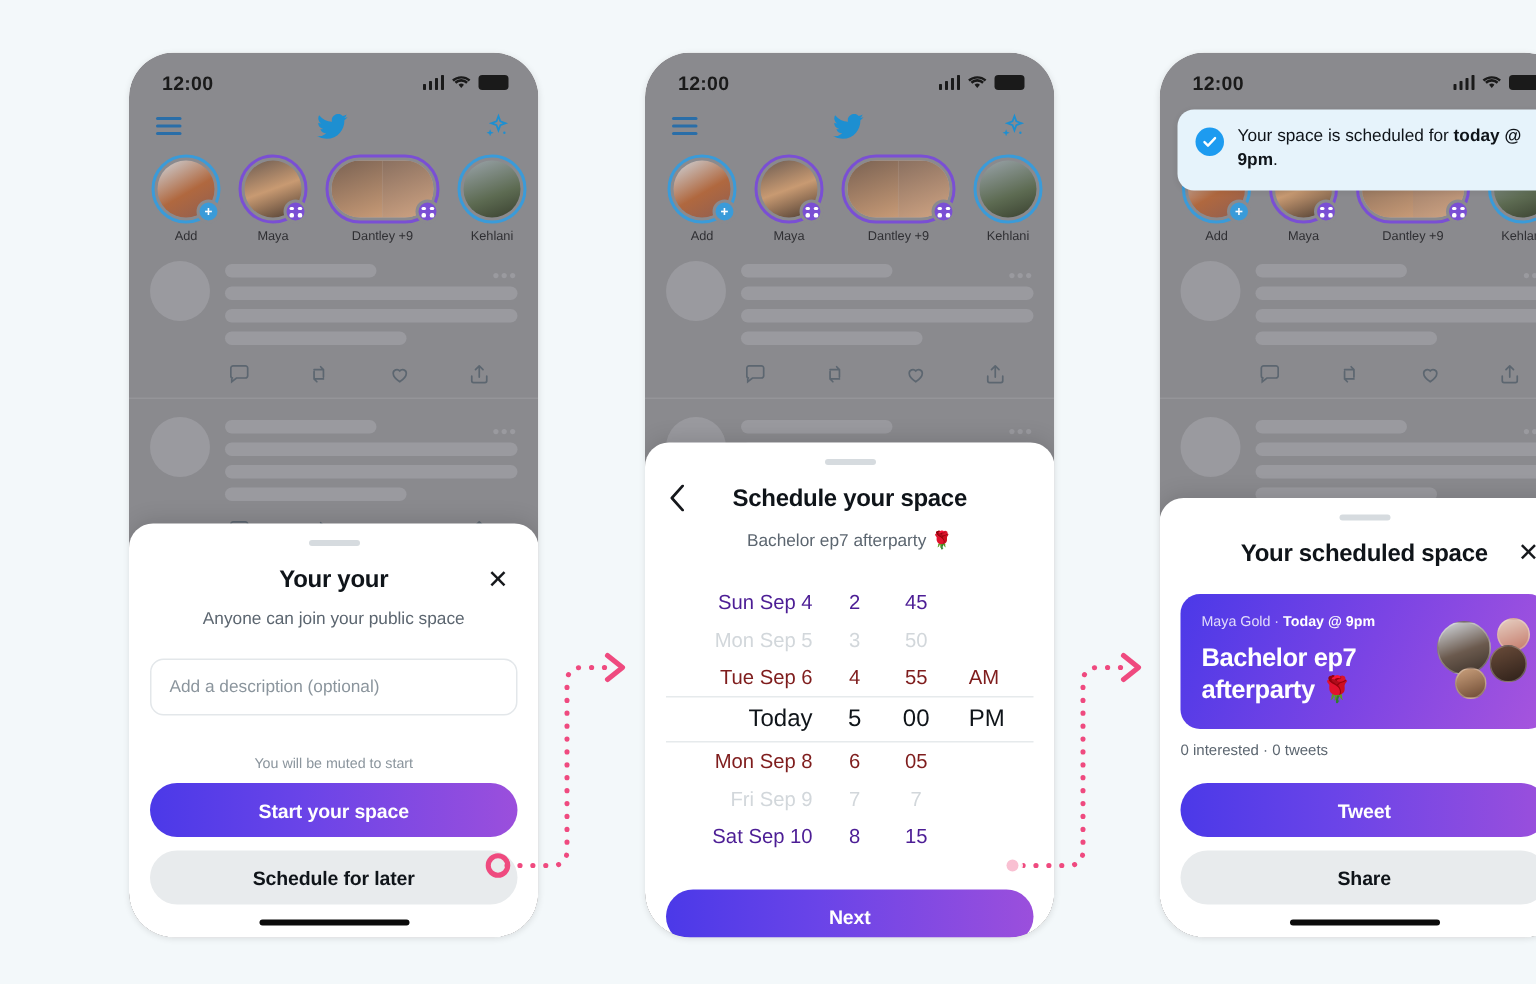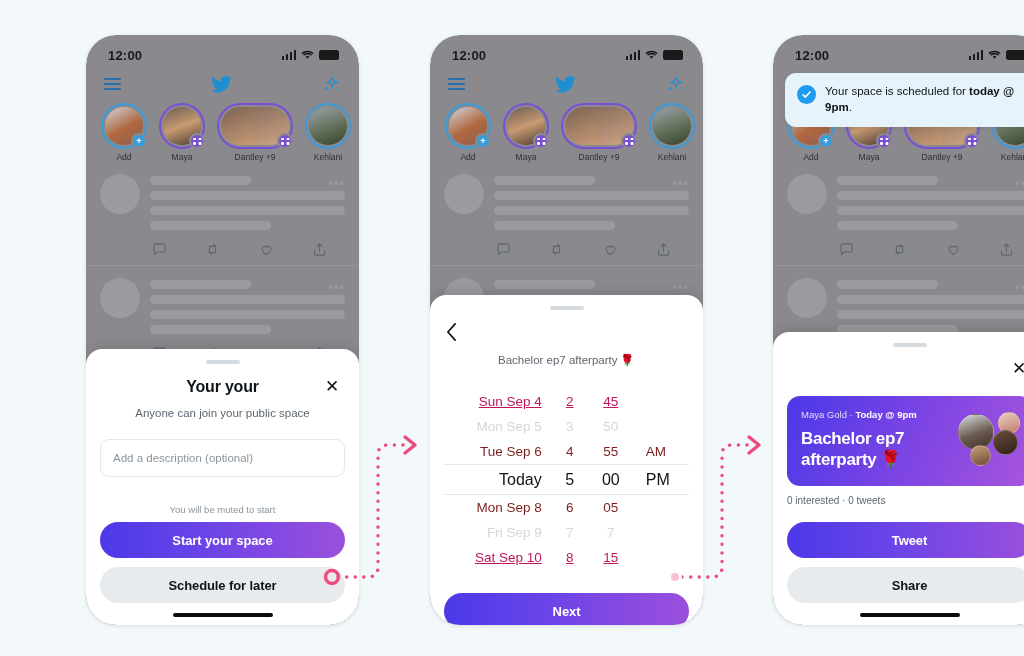--- a/index.html
+++ b/index.html
@@ -121,21 +121,21 @@
   .pick-row {
     display: grid; grid-template-columns: 1.55fr .55fr .7fr .75fr;
     align-items: center; height: 25px; padding: 0 6px;
   }
   .pick-row div { text-align: center; }
   .pick-row .c-day { text-align: right; padding-right: 10px; }
   .pick-row .c-hr { text-align: center; }
   .pick-row .c-min { text-align: center; }
   .pick-row .c-mer { text-align: left; padding-left: 12px; }
   .pick-row { font-size: 13.5px; color:#b6bcc2; }
-  .pick-row.f3 { color:#be185d;text-decoration:underline; }
+  .pick-row.f3 { color:#4c1d95; }
   .pick-row.f2 { color:#d2d7db; }
   .pick-row.f1 { color:#7f1d1d; }
   .pick-row.sel {
     color:#0f1419; font-size: 16px; font-weight: 400; height: 31px;
     border-top: 1px solid #e6eaec; border-bottom: 1px solid #e6eaec;
   }
 
   
   .toast {
     position: absolute; left: 12px; right: 12px; top: 38px; background: #e6f3fb;
@@ -431,20 +431,21 @@
       </div>
 
       <div class="sheet" style="height:330px;">
         <div class="grabber"></div>
         <div class="sheet-head">
           <div class="back-chevron">
             <svg width="11" height="18" viewBox="0 0 12 20">
                 <path d="M10 1L2 10l8 9" fill="none" stroke="#16181c" stroke-width="2" stroke-linecap="round" stroke-linejoin="round"></path>
               </svg>
           </div>
+          <div class="sheet-title">Schedule your space</div>
         </div>
         <div class="sheet-sub">Bachelor ep7 afterparty 🌹</div>
 
         <div class="picker">
           <div class="pick-row f3">
             <div class="c-day">Sun Sep 4</div>
             <div class="c-hr">2</div>
             <div class="c-min">45</div>
             <div class="c-mer"></div>
           </div>
@@ -607,20 +608,21 @@
           <svg width="11" height="11" viewBox="0 0 14 14">
               <path d="M2.5 7.3l3 3 6-6.4" fill="none" stroke="#fff" stroke-width="2" stroke-linecap="round" stroke-linejoin="round"></path>
             </svg>
         </div>
         <div class="toast-text"><span>Your space is scheduled for </span><b>today @ 9pm</b><span>.</span></div>
       </div>
 
       <div class="sheet">
         <div class="grabber"></div>
         <div class="sheet-head">
+          <div class="sheet-title">Your scheduled space</div>
           <div class="close-x">✕</div>
         </div>
 
         <div class="space-card">
           <div class="sc-meta"><span>Maya Gold</span><span> · </span><b>Today @ 9pm</b></div>
           <div class="sc-title">Bachelor ep7 afterparty 🌹</div>
           <div class="sc-avs">
             <span class="sc-a1" style="background:linear-gradient(160deg,#d7dde3,#6b5a4e 55%,#3a3028)"></span>
             <span class="sc-a2" style="background:linear-gradient(160deg,#e6cfc2,#c47a6a)"></span>
             <span class="sc-a3" style="background:linear-gradient(160deg,#6a4c3a,#2e2019)"></span>

